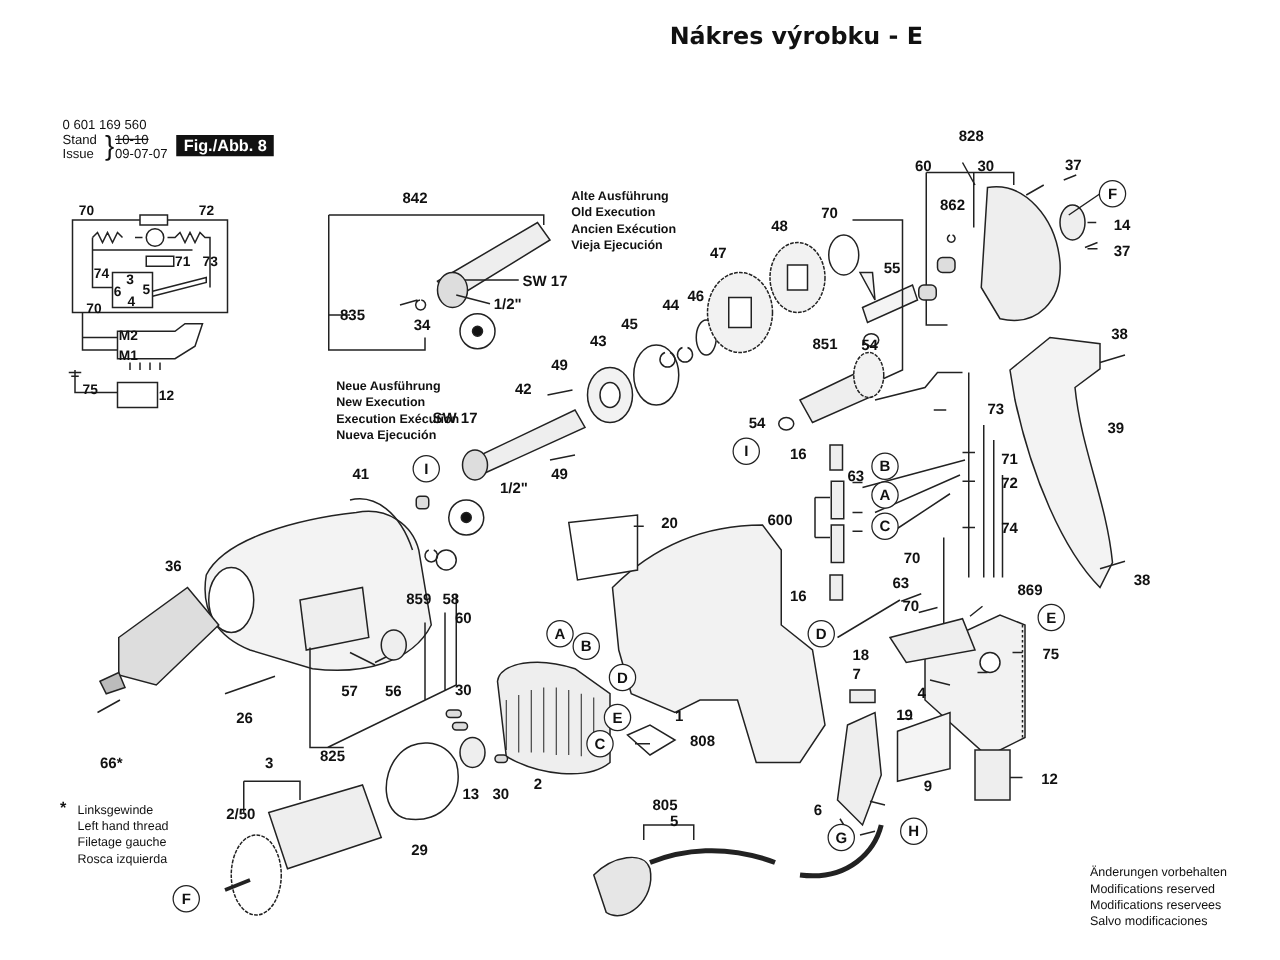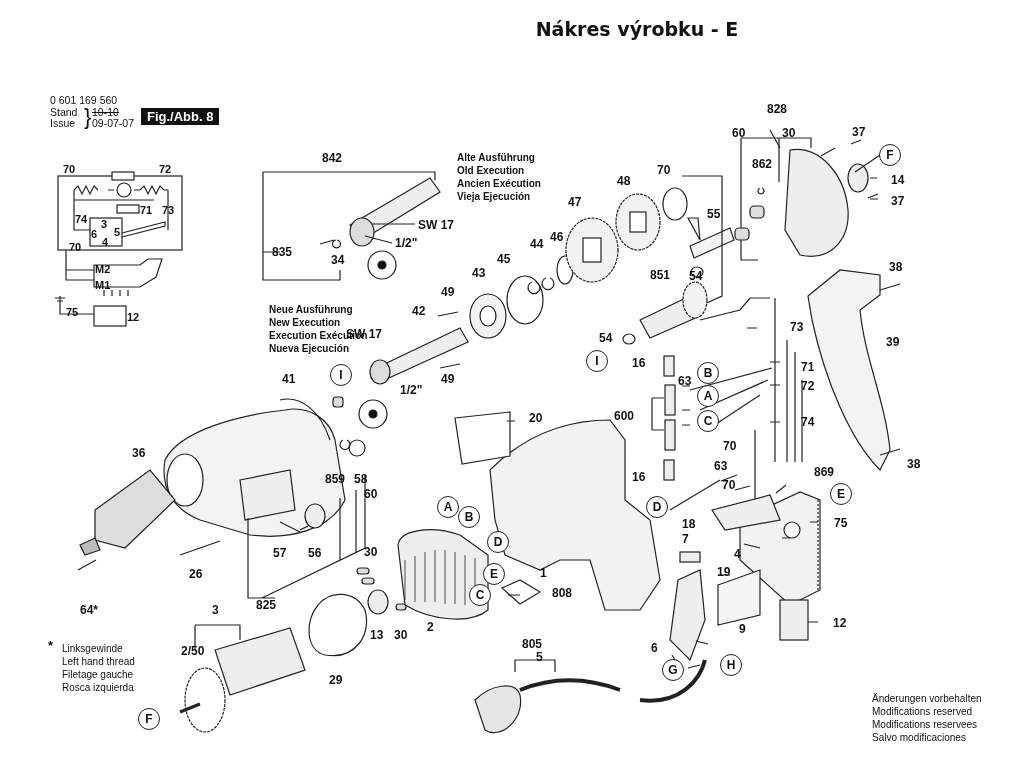--- a/index.html
+++ b/index.html
@@ -238,21 +238,21 @@
 <div class="lbl" style="left:540px;top:566px">1</div>
 <div class="lbl" style="left:552px;top:586px">808</div>
 <div class="lbl" style="left:282px;top:372px">41</div>
 <div class="lbl" style="left:132px;top:446px">36</div>
 <div class="lbl" style="left:325px;top:472px">859</div>
 <div class="lbl" style="left:354px;top:472px">58</div>
 <div class="lbl" style="left:364px;top:487px">60</div>
 <div class="lbl" style="left:189px;top:567px">26</div>
 <div class="lbl" style="left:273px;top:546px">57</div>
 <div class="lbl" style="left:308px;top:546px">56</div>
-<div class="lbl" style="left:80px;top:603px">64*</div>
+<div class="lbl" style="left:80px;top:603px">66*</div>
 <div class="lbl" style="left:256px;top:598px">825</div>
 <div class="lbl" style="left:364px;top:545px">30</div>
 <div class="lbl" style="left:394px;top:628px">30</div>
 <div class="lbl" style="left:370px;top:628px">13</div>
 <div class="lbl" style="left:427px;top:620px">2</div>
 <div class="lbl" style="left:329px;top:673px">29</div>
 <div class="lbl" style="left:212px;top:603px">3</div>
 <div class="lbl" style="left:181px;top:644px">2/50</div>
 <div class="lbl" style="left:522px;top:637px">805</div>
 <div class="lbl" style="left:536px;top:650px">5</div>

